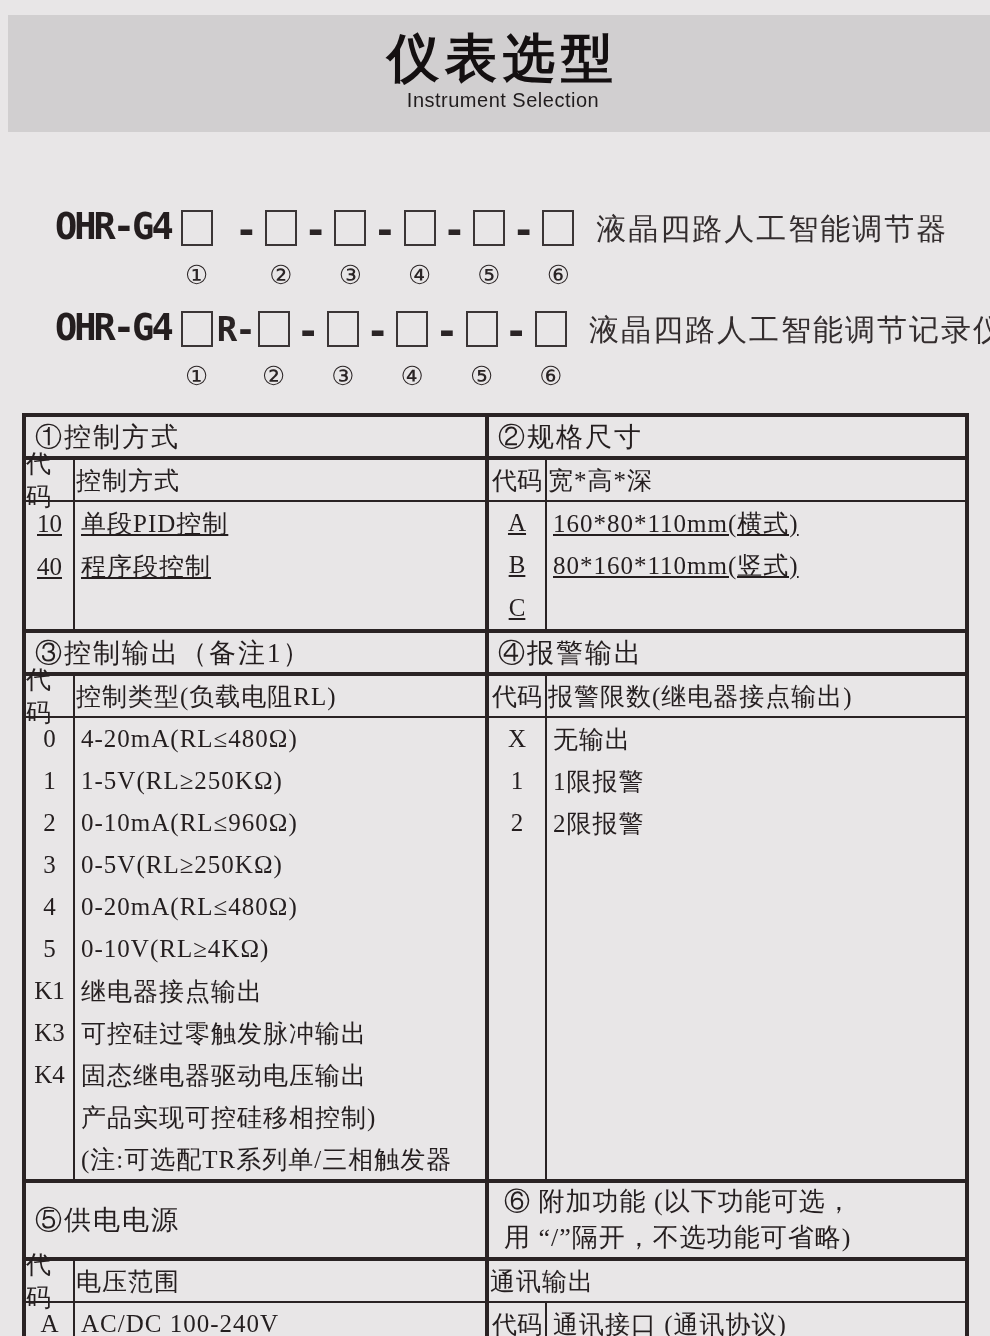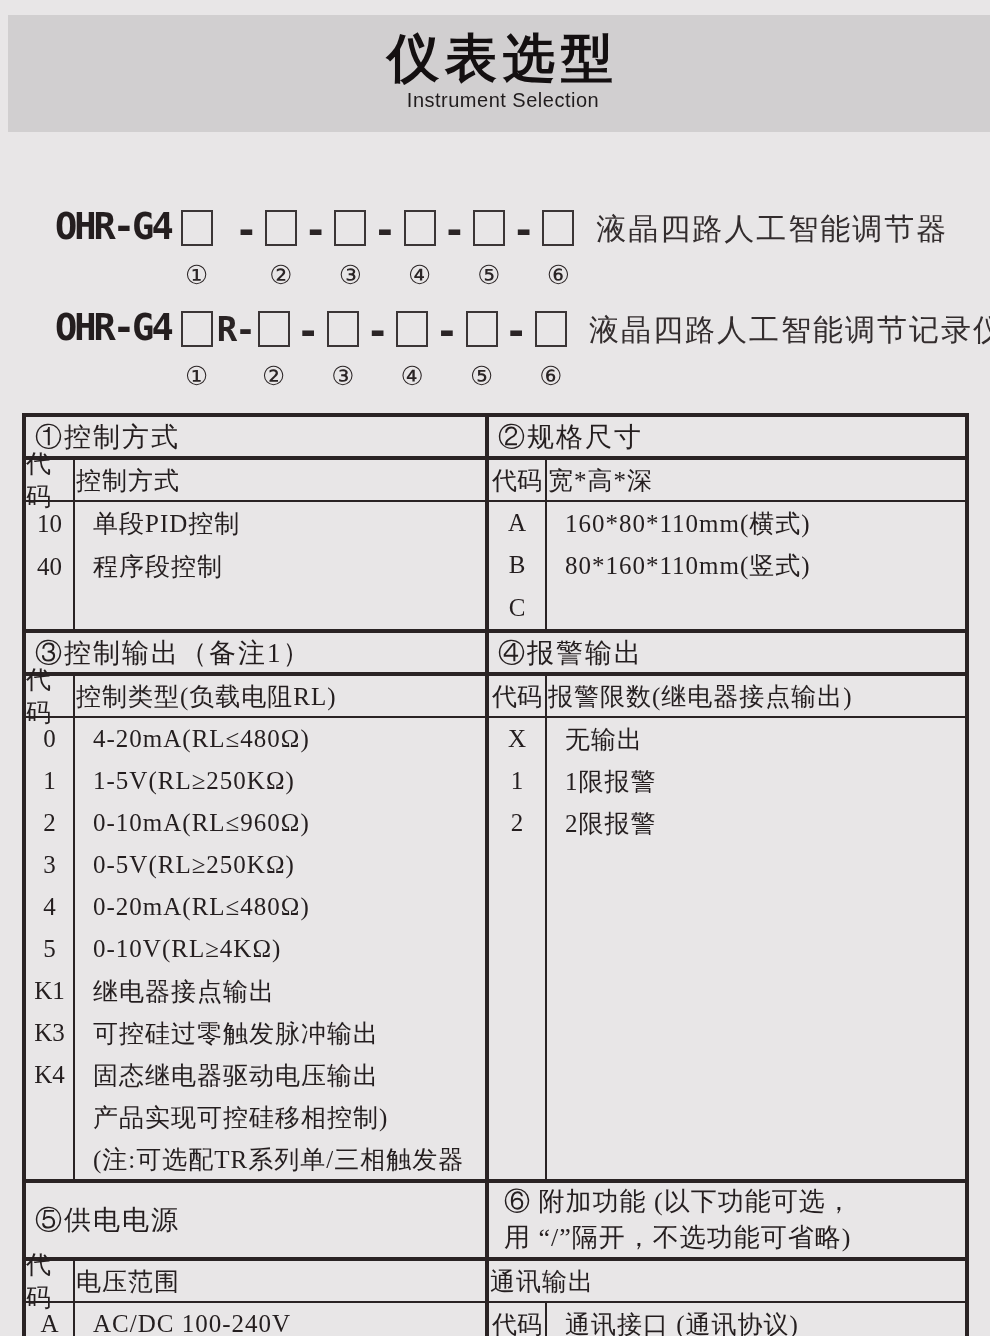--- a/index.html
+++ b/index.html
@@ -87,26 +87,26 @@
   .half.l .tbody::before{left:47px;}
   .half.r .tbody::before{left:56px;}
   .tbody.thick{border-bottom:4px solid var(--line);}
   .trow{display:flex;flex:none;}
   .trow .tcode{
     width:47px;flex:none;display:flex;align-items:center;justify-content:center;
     font-size:25px;
   }
   .half.r .trow .tcode{width:56px;}
   .trow .tval{
-    flex:1;display:flex;align-items:center;padding-left:20px;
+    flex:1;display:flex;align-items:center;padding-left:8px;
     font-size:25px;letter-spacing:1px;white-space:nowrap;
   }
   .lastrow{flex:1;border-bottom:none;}
   .h43{height:43px;}.h42{height:42px;}
-  .bodyA{height:127px;}
+  .bodyA{height:127px;text-decoration:underline;}
   .bodyB{height:461px;}
 </style>
 </head>
 <body>
 
 <div class="banner">
   <div class="title">仪表选型</div>
   <div class="subtitle">Instrument Selection</div>
 </div>
 

